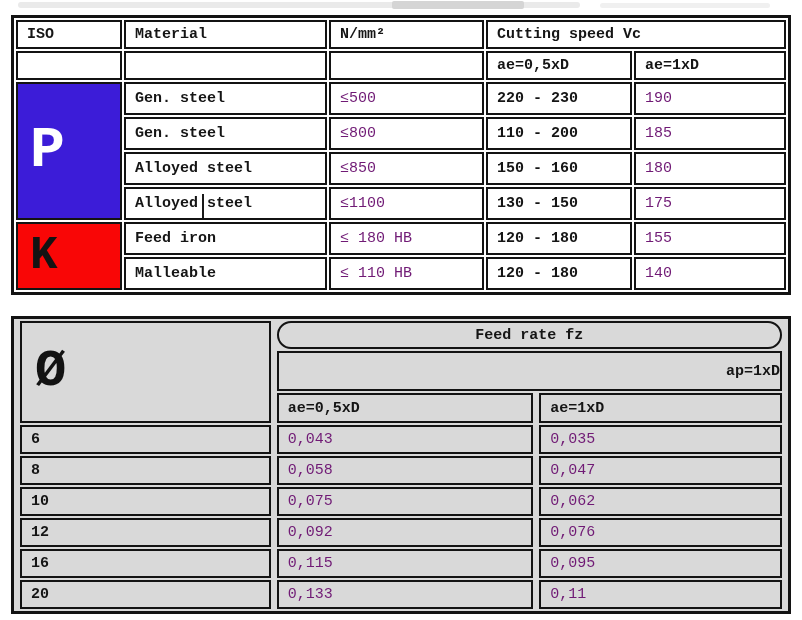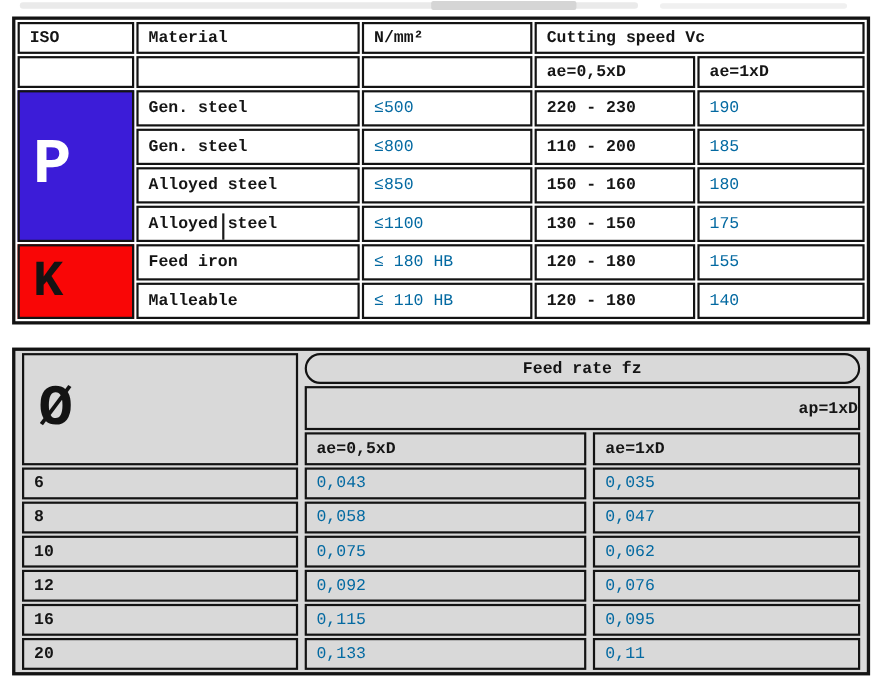--- a/index.html
+++ b/index.html
@@ -29,21 +29,21 @@
     position: absolute;
     font-family: Liberation Mono, monospace;
   }
   td, th {
     box-sizing: border-box;
     border: 2px solid #131313;
     vertical-align: middle;
     text-align: left;
     padding: 0 0 0 9px;
     font-size: 15px;
-    color: #0369a1;
+    color: #701a75;
     font-weight: 400;
     overflow: hidden;
     white-space: nowrap;
   }
   .b { font-weight: 700; color: #151515; margin-left: 36px; }
 
   
   .t1 {
     left: 11px; top: 15px;
     width: 780px;

